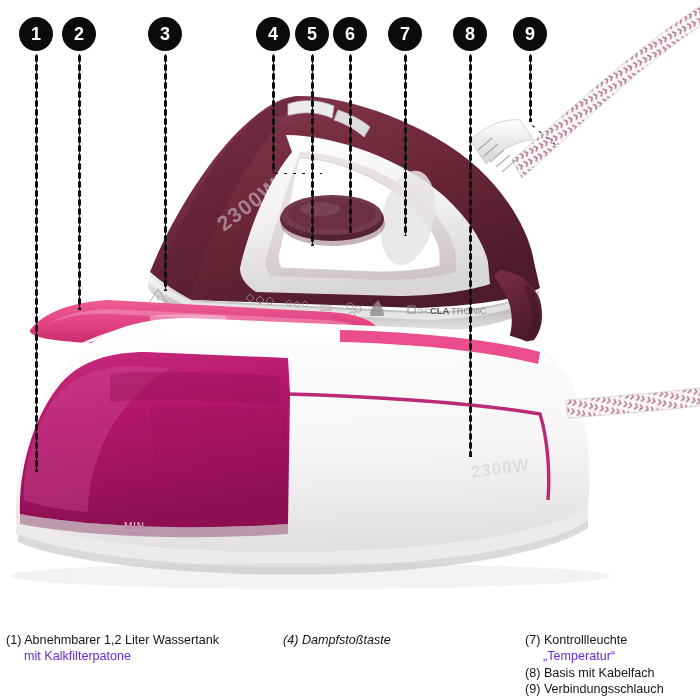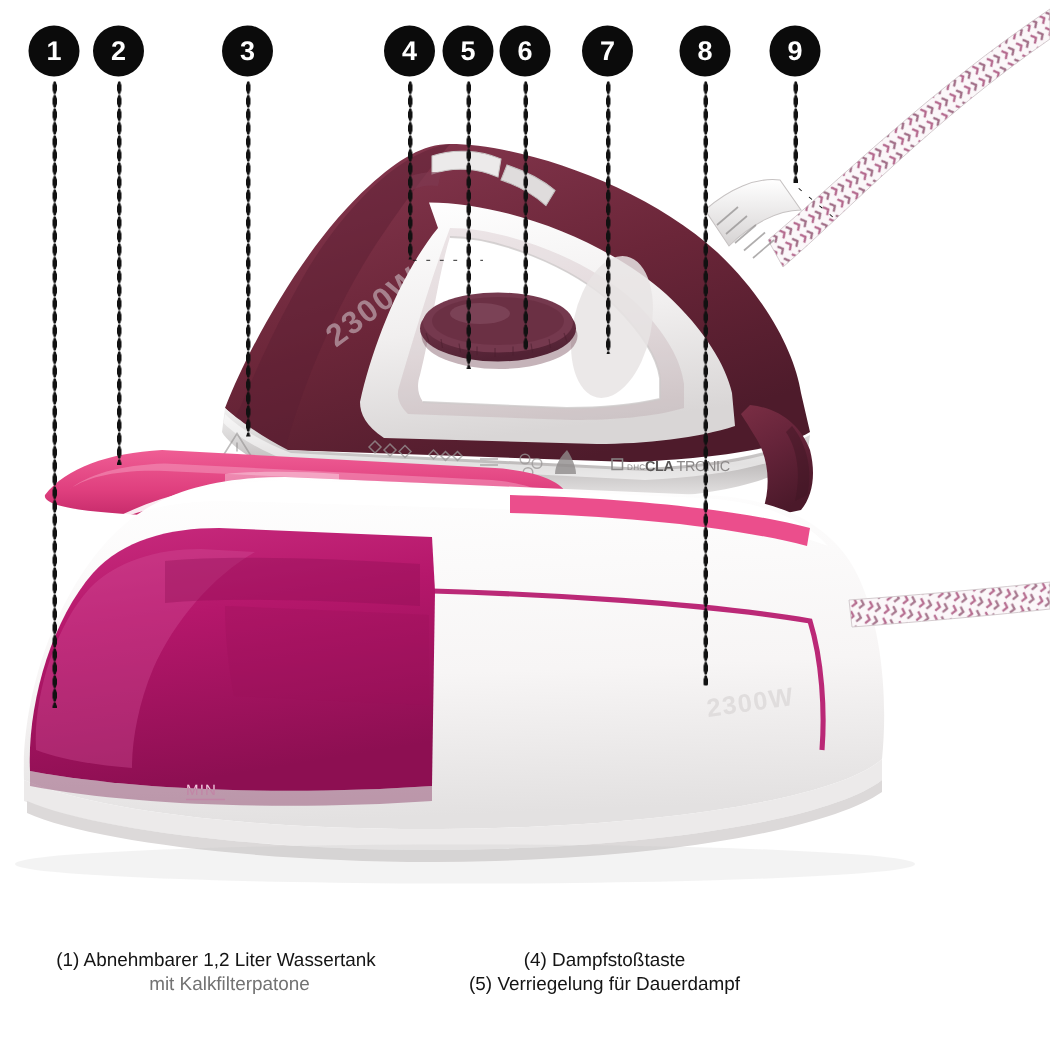--- a/index.html
+++ b/index.html
@@ -49,33 +49,33 @@
   }
 
   
   #product{position:absolute;left:0;top:0;width:700px;height:620px;z-index:3;}
 
   
   #captions{
     position:absolute;left:0;top:632px;width:700px;height:68px;
     z-index:9;
   }
-  .cap-col{position:absolute;top:0;text-align:center;}
+  .cap-col{position:absolute;top:0;}
   .cap-col.c1{left:6px;width:276px;}
-  .cap-col.c2{left:283px;width:240px;}
+  .cap-col.c2{left:283px;width:240px;font-style:italic;}
   .cap-col.c3{left:525px;width:175px;}
   .cap-item{
     display:block;
     font-size:12.6px;line-height:16.3px;
     color:#151515;white-space:nowrap;
     font-family:"Liberation Sans","DejaVu Sans",sans-serif;
   }
   .cap-item .num{display:inline-block;}
   .cap-cont{display:block;padding-left:18px;white-space:nowrap;
-    font-size:12.6px;line-height:16.3px;color:#737373;}
+    font-size:12.6px;line-height:16.3px;color:#6d28d9;}
 </style>
 </head>
 <body>
 
 <div id="stage">
 
   <svg id="product" viewBox="0 0 700 620">
     <defs>
       <linearGradient id="gBurg" x1="0" y1="0" x2="0.35" y2="1">
         <stop offset="0%" stop-color="#7a2e44"></stop>
@@ -343,19 +343,24 @@
 
   <div id="captions">
 
     <div class="cap-col c1">
       <span class="cap-item"><span class="num">(1)</span> <span>Abnehmbarer 1,2 Liter Wassertank</span></span>
       <span class="cap-cont">mit Kalkfilterpatone</span>
     </div>
 
     <div class="cap-col c2">
       <span class="cap-item"><span class="num">(4)</span> <span>Dampfstoßtaste</span></span>
-      <span class="cap-item"><span class="num">(5)</span> <span>Verriegelung für Dauerdampf</span></span>
-    </div>
-
+    </div>
+
+    <div class="cap-col c3">
+      <span class="cap-item"><span class="num">(7)</span> <span>Kontrollleuchte</span></span>
+      <span class="cap-cont">„Temperatur“</span>
+      <span class="cap-item"><span class="num">(8)</span> <span>Basis mit Kabelfach</span></span>
+      <span class="cap-item"><span class="num">(9)</span> <span>Verbindungsschlauch</span></span>
+    </div>
 
   </div>
 
 </div>
 
 </body></html>

